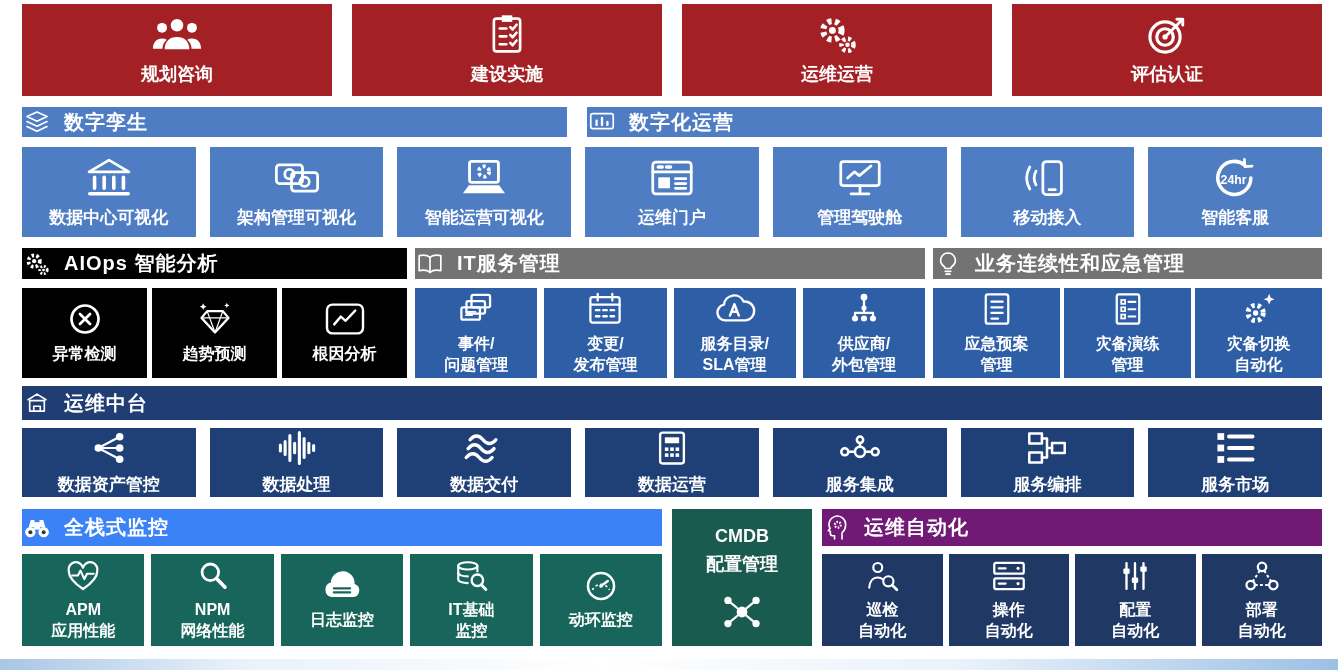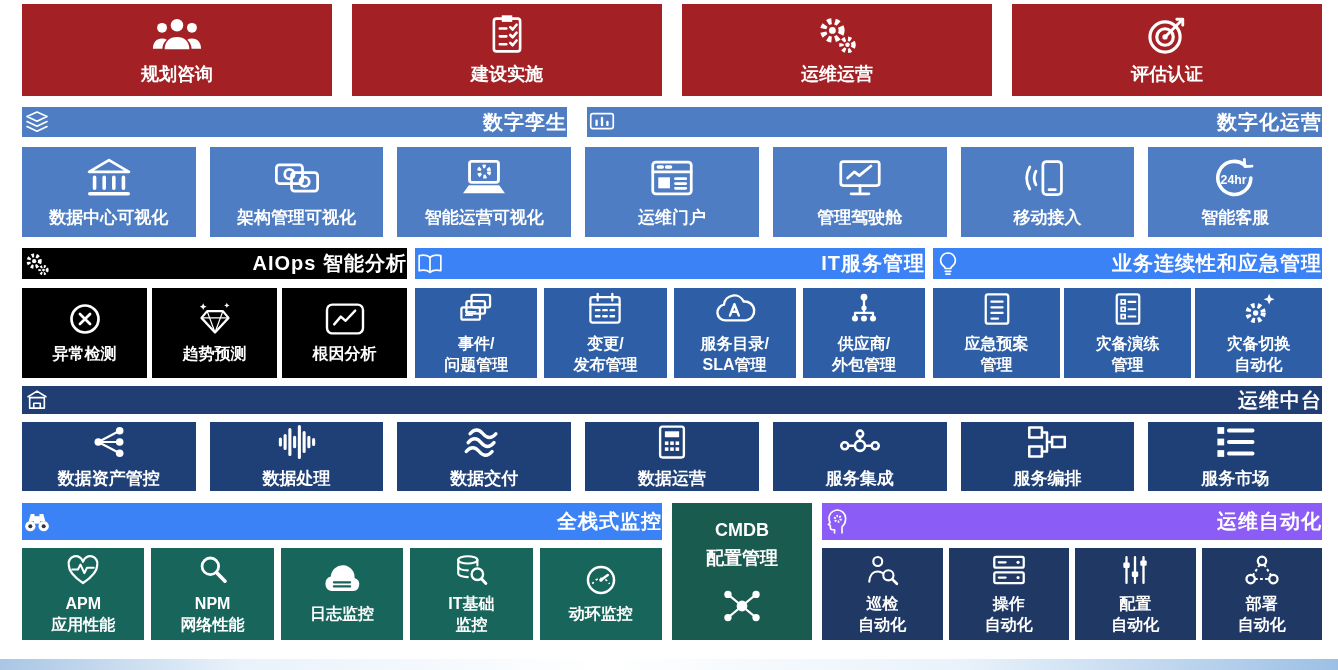--- a/index.html
+++ b/index.html
@@ -2,58 +2,58 @@
 <html><head>
 <meta charset="utf-8">
 <style>
   html,body{margin:0;padding:0}
   body{font-family:"Liberation Sans","DejaVu Sans",sans-serif;background:#fff}
   .stage{position:relative;width:1338px;height:670px;background:#fff;overflow:hidden}
   .wrap{position:absolute;left:22px;top:4px;width:1300px;display:flex;flex-direction:column;z-index:1}
   .row{display:flex;width:100%}
   .col{display:flex;flex-direction:column}
   .blk{flex:1;display:flex;flex-direction:column;align-items:center;justify-content:center;gap:7px;color:#fff;text-align:center;cursor:pointer}
-  .hdr{display:flex;align-items:center;justify-content:space-between;gap:12px;color:#fff;cursor:pointer}
+  .hdr{display:flex;align-items:center;justify-content:flex-start;gap:12px;color:#fff;cursor:pointer}
   .hlbl{font-size:20px;font-weight:700;letter-spacing:1px;white-space:nowrap}
   .lbl{font-weight:700;font-size:17px;line-height:1.28;white-space:pre-line}
   .ic{display:inline-flex;align-items:center;justify-content:center}
   .ic svg{width:100%;height:100%;display:block}
   
   .c-red{background:#a32125}
   .c-blue{background:#4e7dc4}
   .c-purple{background:#000000}
   .c-mblue{background:#2e5fa6}
-  .c-mblueh{background:#3b82f6}
+  .c-mblueh{background:#737373}
   .c-navy{background:#1f4077}
   .c-navyh{background:#203e74}
   .c-dark{background:#3b82f6}
   .c-teal{background:#17655b}
   .c-green{background:#1a5b4f}
   .c-auto{background:#203864}
-  .c-autoh{background:#8b5cf6}
+  .c-autoh{background:#701a75}
   
   .r-phases{height:92px;gap:20px;margin-bottom:11px}
   .r-phases .lbl{font-size:18px}
   .r-phases .ic{width:52px;height:42px}
   .r-vheads{height:30px;gap:20px;margin-bottom:10px}
   .h-twin{width:545px}
   .h-ops{flex:1}
   .r-visual{height:90px;gap:14px;margin-bottom:11px}
   .r-visual .ic{width:52px;height:44px}
   .r-aheads{height:31px;gap:8px;margin-bottom:9px}
   .h-aiops{width:385px}
   .h-itsm{width:510px}
   .h-bcm{flex:1}
   .r-analysis{height:90px;gap:8px;margin-bottom:8px}
   .r-analysis .lbl{font-size:16px}
   .r-analysis .ic{width:44px;height:36px}
   .g-aiops{width:385px;display:flex;gap:5px}
   .g-itsm{width:510px;display:flex;gap:7px}
   .g-bcm{flex:1;display:flex;gap:4px}
-  .r-mid{height:28px;margin-bottom:8px}
+  .r-mid{height:34px;margin-bottom:8px}
   .r-platform{height:69px;gap:14px;margin-bottom:12px}
   .r-platform .ic{width:46px;height:38px}
   .r-bottom{gap:10px}
   .col-mon{width:640px}
   .col-auto{flex:1}
   .hdr-bottom{height:37px;margin-bottom:8px}
   .bottom-blocks{height:92px}
   .blocks-mon{gap:7px}
   .blocks-auto{gap:6px}
   .bottom-blocks .lbl{font-size:16px}

